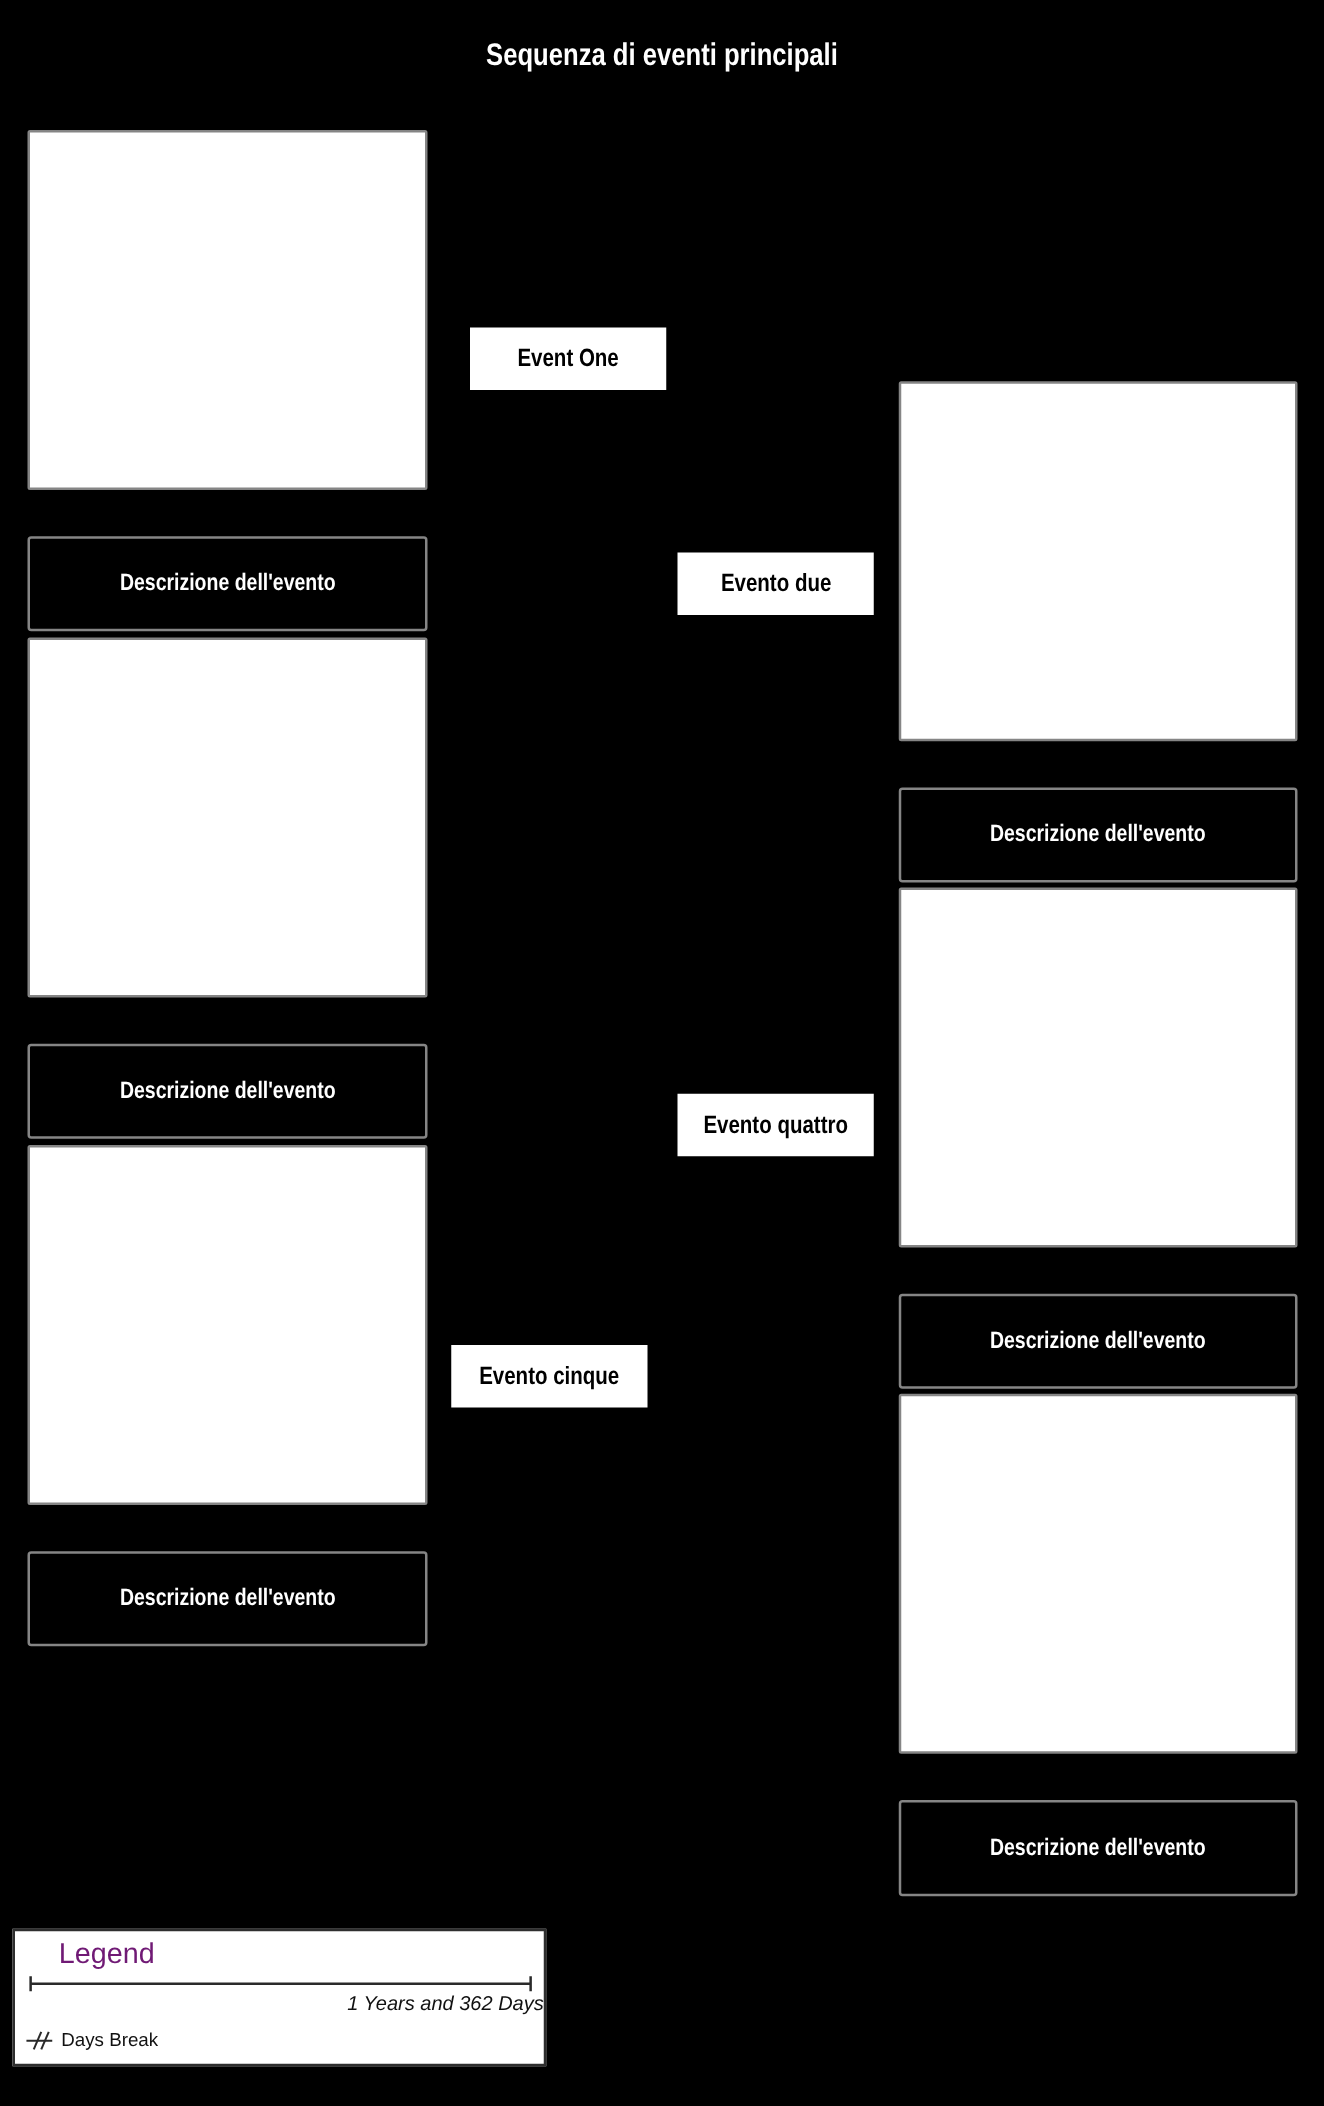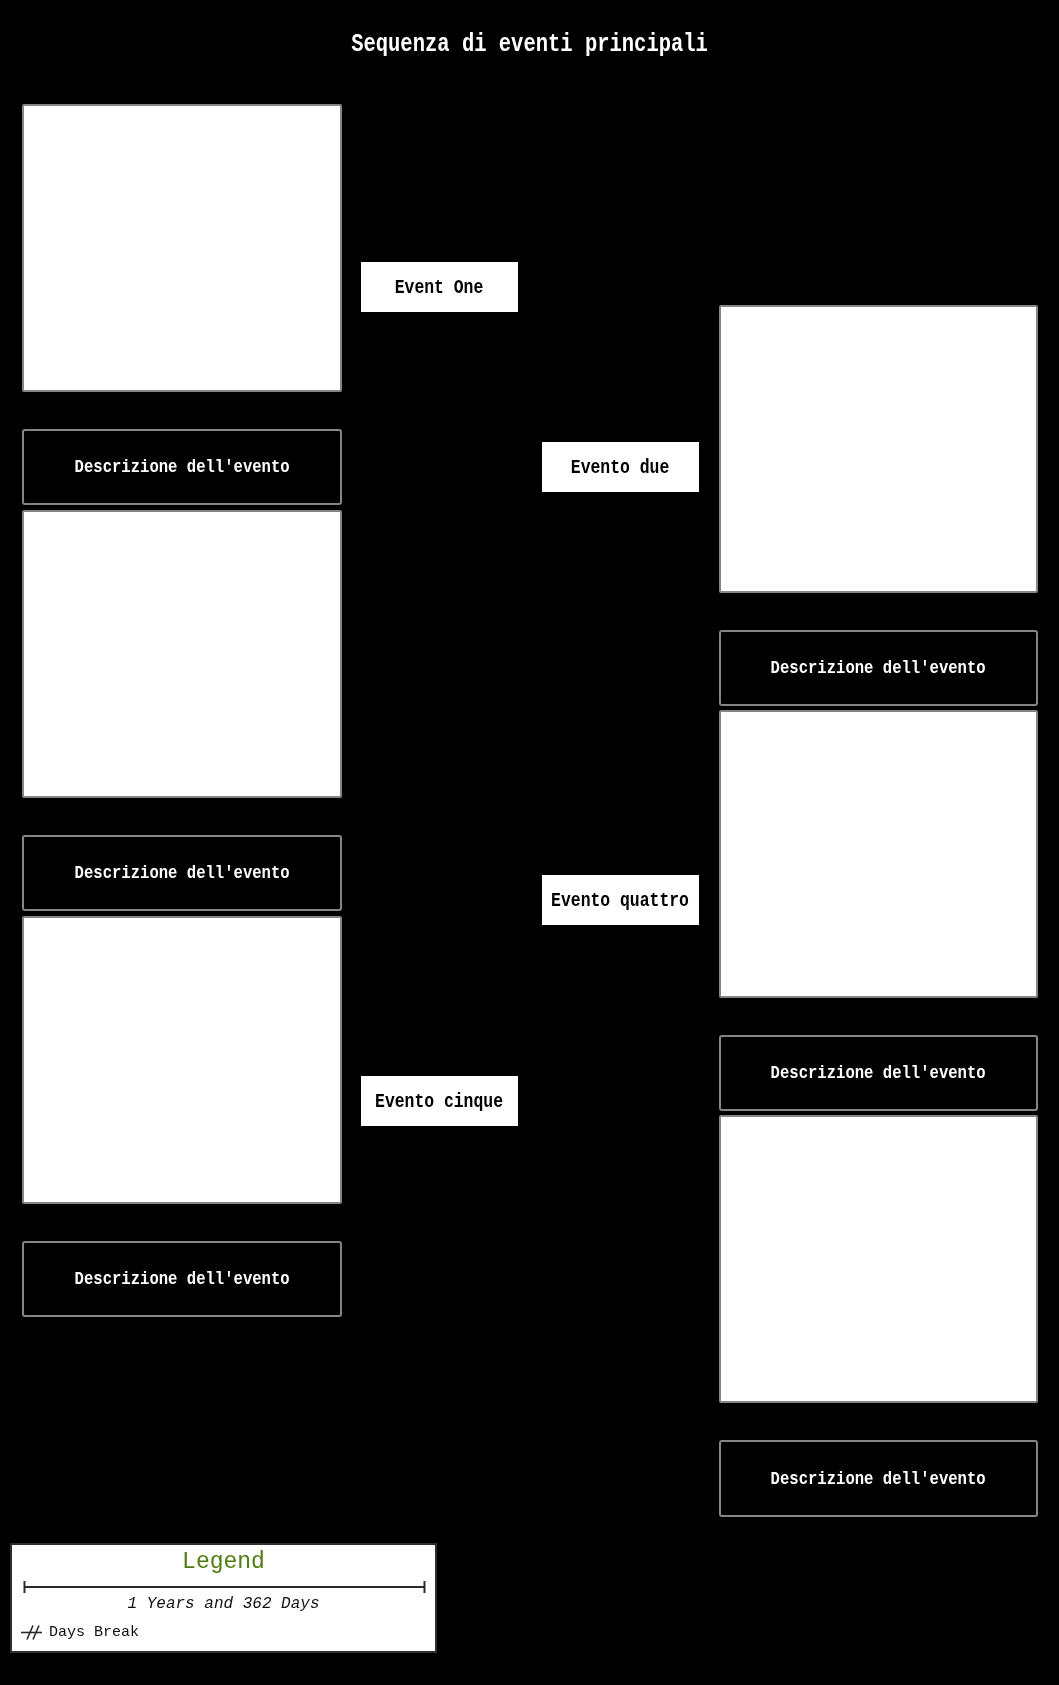--- a/index.html
+++ b/index.html
@@ -8,21 +8,21 @@
     --box-border:#858585;
     --label-text:#000000;
     --description-text:#ffffff;
     --legend-text:#1a1a1a;
   }
   html,body{margin:0;padding:0;background:var(--background);}
   .canvas{
     position:relative;
     width:1059px;height:1685px;
     background:var(--background);
-    font-family:Liberation Mono, monospace;
+    font-family:Liberation Sans, sans-serif;
     overflow:hidden;
   }
   
   .cond{display:inline-block;transform:scaleX(0.82);transform-origin:50% 50%;white-space:nowrap;}
 
   .title{
     position:absolute;left:0;right:0;top:31px;
     text-align:center;color:#ffffff;
     font-size:25px;font-weight:700;line-height:1.1;
   }
@@ -50,28 +50,28 @@
     font-size:20px;font-weight:700;
   }
   .legend{
     position:absolute;left:10px;top:1543px;
     width:427px;height:110px;box-sizing:border-box;
     background:var(--box-fill);
     border:2px solid #2e2e2e;
     color:var(--legend-text);
   }
   .legend-title{
-    margin-top:4px;text-align:center;
-    font-size:23px;font-weight:400;color:#4d7c0f;
+    margin-top:4px;
+    font-size:23px;font-weight:400;color:#701a75;padding-left:35px;
   }
   .duration-line{position:absolute;left:11px;top:35px;}
   .duration-line line{stroke:#2a2a2a;stroke-width:2;}
   .duration-label{
     position:absolute;left:0;right:0;top:50px;
-    text-align:center;font-style:italic;font-size:16px;color:#111111;
+    text-align:right;font-style:italic;font-size:16px;color:#111111;
   }
   .timebreak-row{
     position:absolute;left:9px;bottom:9px;
     display:flex;align-items:center;gap:7px;
     font-size:15px;color:#111111;
   }
   .timebreak-icon line{stroke:#2a2a2a;stroke-width:1.6;}
 </style>
 </head>
 <body>
@@ -79,21 +79,21 @@
 <div class="canvas">
 
   <div class="title">
     <span class="cond">Sequenza di eventi principali</span>
   </div>
 
   <div class="img-box" style="left:22px;top:104px;width:320px;height:288px"></div>
   <div class="desc-box" style="left:22px;top:401px;width:320px;height:76px">
     <span class="cond">Descrizione dell'evento</span>
   </div>
-  <div class="label-box" style="left:361px;top:262px">
+  <div class="label-box" style="left:376px;top:262px">
     <span class="cond">Event One</span>
   </div>
 
   <div class="img-box" style="left:719px;top:305px;width:319px;height:288px"></div>
   <div class="desc-box" style="left:719px;top:602px;width:319px;height:76px">
     <span class="cond">Descrizione dell'evento</span>
   </div>
   <div class="label-box" style="left:542px;top:442px">
     <span class="cond">Evento due</span>
   </div>

